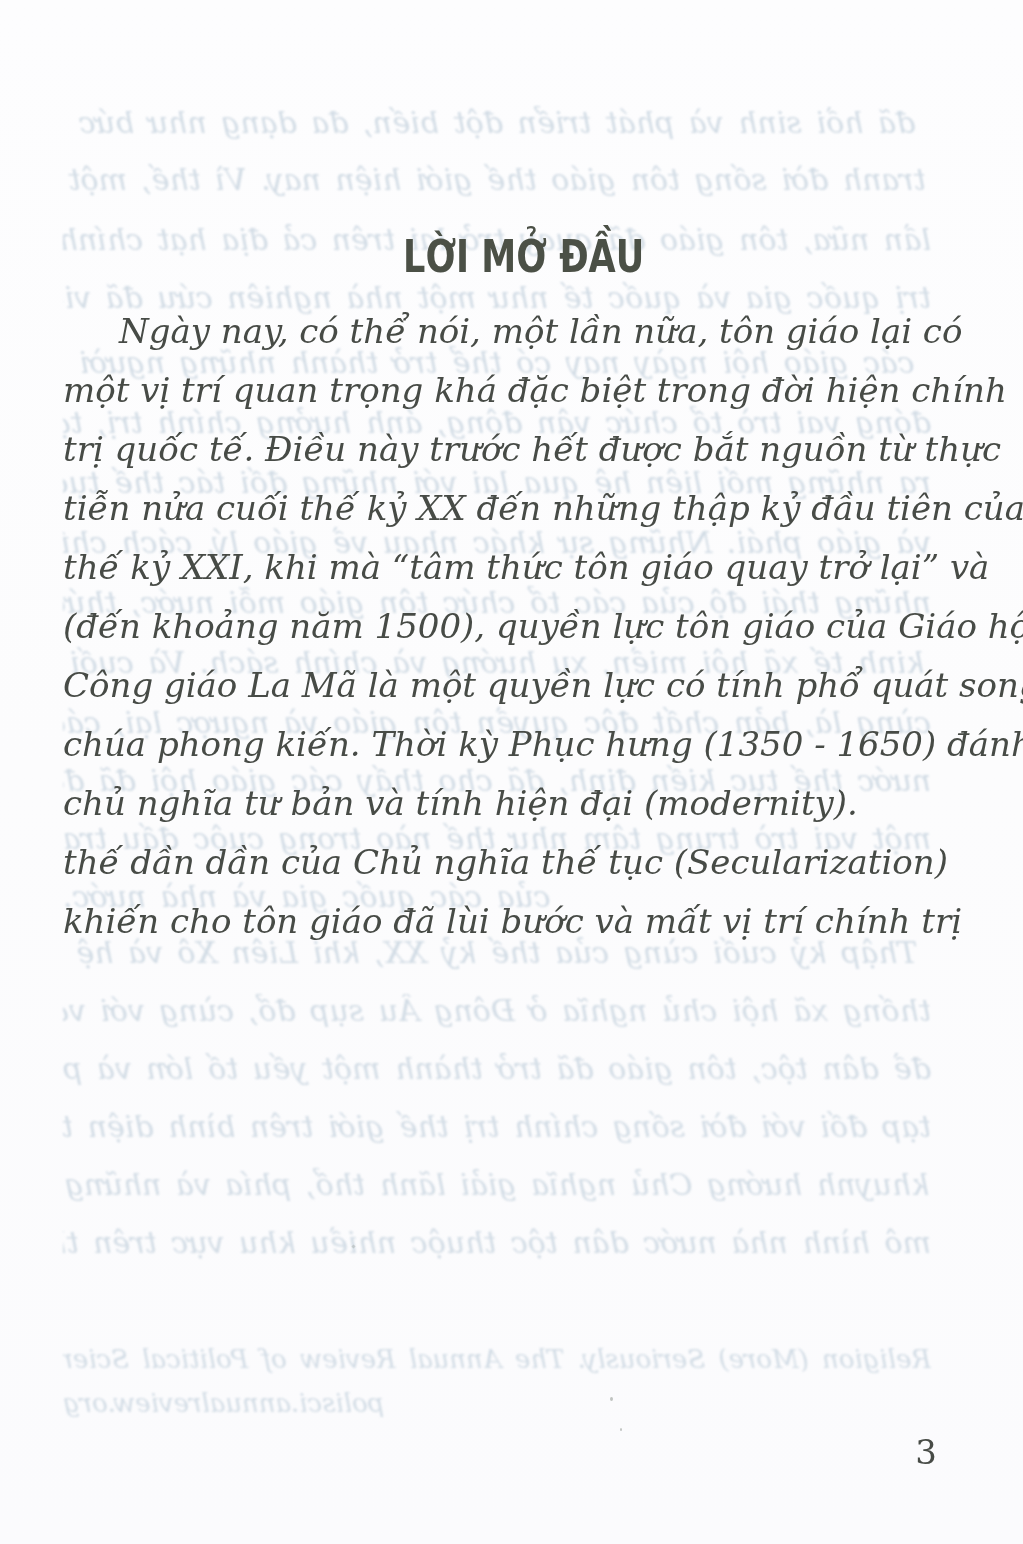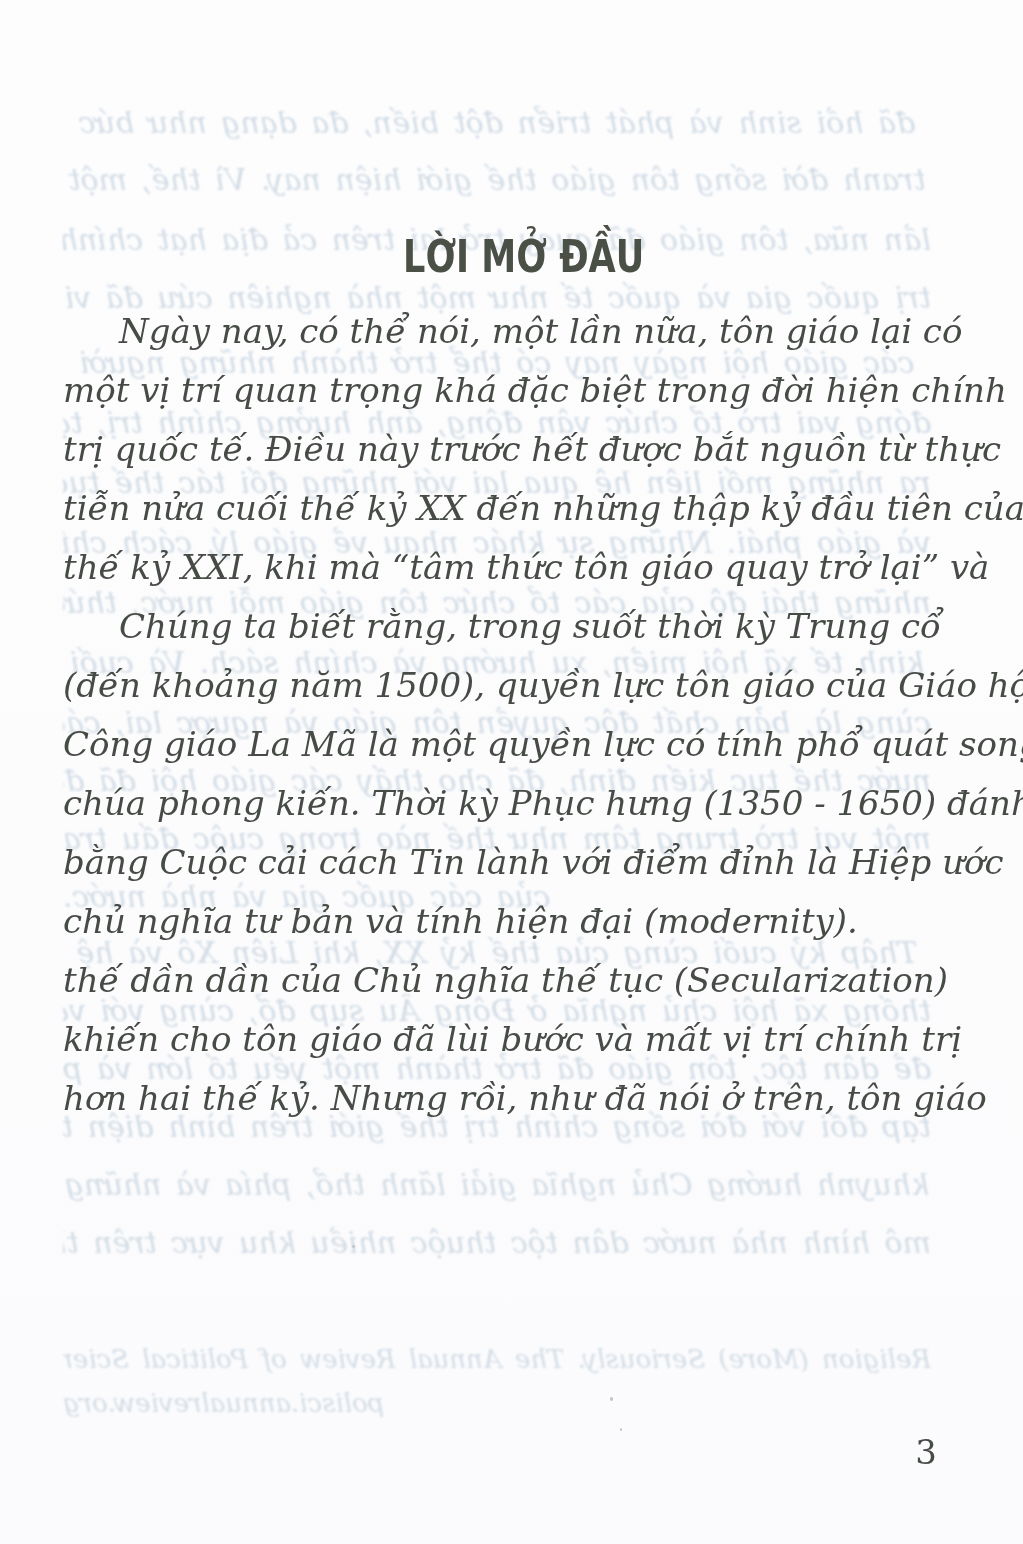--- a/index.html
+++ b/index.html
@@ -132,30 +132,27 @@
     <span class="title-text">LỜI MỞ ĐẦU</span>
   </div>
 
   <div class="body-block">
     <div class="ln indent">Ngày nay, có thể nói, một lần nữa, tôn giáo lại có</div>
     <div class="ln">một vị trí quan trọng khá đặc biệt trong đời hiện chính</div>
     <div class="ln">trị quốc tế. Điều này trước hết được bắt nguồn từ thực</div>
     <div class="ln">tiễn nửa cuối thế kỷ XX đến những thập kỷ đầu tiên của</div>
     <div class="ln">thế kỷ XXI, khi mà “tâm thức tôn giáo quay trở lại” và</div>
 
-    <div class="ln indent">Chúng ta biết rằng, trong suốt thời kỳ Trung cổ</div>
     <div class="ln">(đến khoảng năm 1500), quyền lực tôn giáo của Giáo hội</div>
     <div class="ln">Công giáo La Mã là một quyền lực có tính phổ quát song</div>
     <div class="ln">chúa phong kiến. Thời kỳ Phục hưng (1350 - 1650) đánh</div>
-    <div class="ln">bằng Cuộc cải cách Tin lành với điểm đỉnh là Hiệp ước</div>
     <div class="ln last">chủ nghĩa tư bản và tính hiện đại (modernity).</div>
 
     <div class="ln">thế dần dần của Chủ nghĩa thế tục (Secularization)</div>
     <div class="ln">khiến cho tôn giáo đã lùi bước và mất vị trí chính trị</div>
-    <div class="ln">hơn hai thế kỷ. Nhưng rồi, như đã nói ở trên, tôn giáo</div>
   </div>
 
   <div class="page-number">3</div>
 
   <div class="speck s1"></div>
   <div class="speck s2"></div>
   <div class="speck s3"></div>
 
 </div>
 

